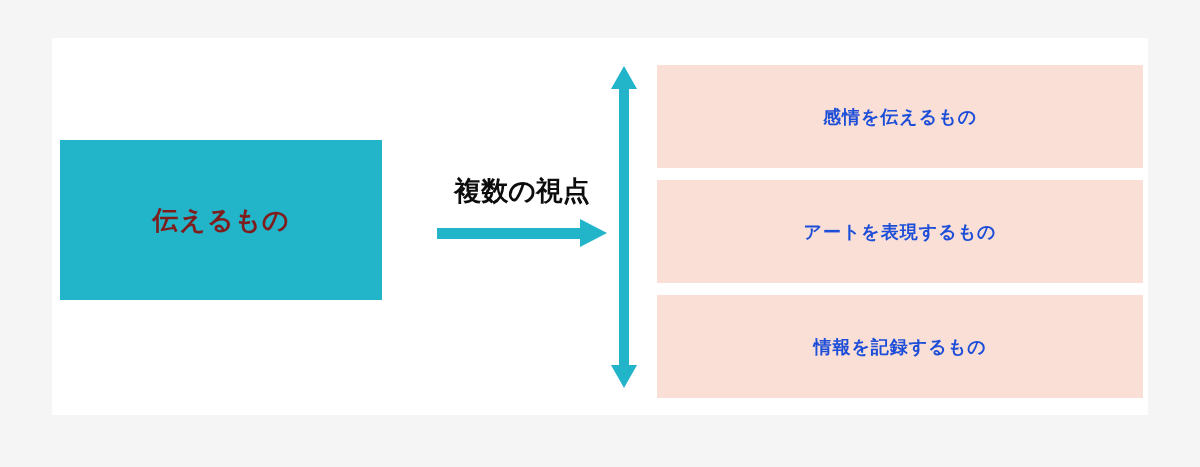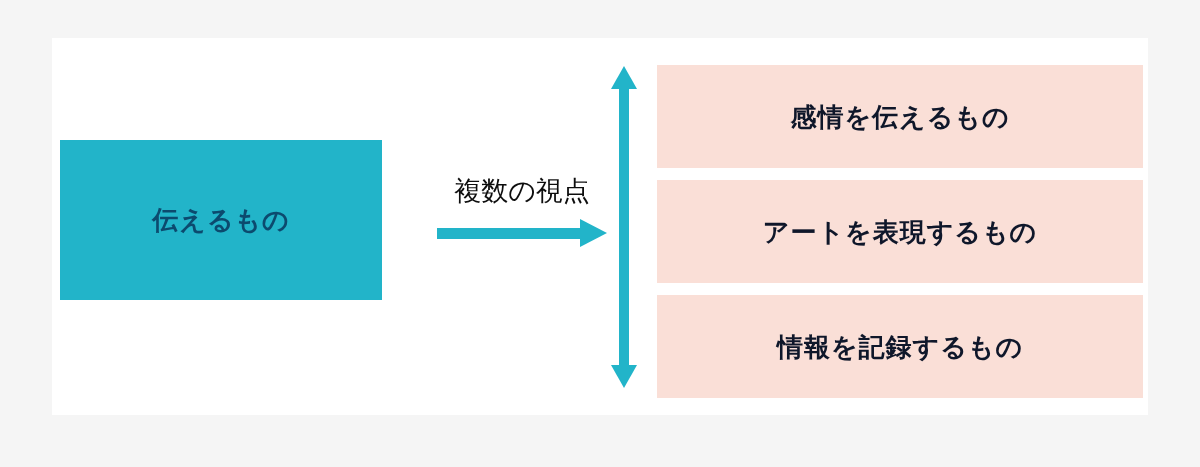--- a/index.html
+++ b/index.html
@@ -37,38 +37,38 @@
     left: 8px;            
     top: 102px;           
     width: 322px;         
     height: 160px;        
     background: #22b4c9;
     display: flex;
     align-items: center;
     justify-content: center;
   }
   .source-box .source-label {
-    color: #0c4a6e;
+    color: #7f1d1d;
     font-size: 26px;
     font-weight: bold;
     letter-spacing: 1px;
     line-height: 1;
     white-space: nowrap;
   }
 
   
   .connector {
     position: absolute;
     left: 385px;          
     top: 140px;           
     width: 170px;
   }
   .connector-label {
     font-size: 27px;
-    font-weight: normal;
+    font-weight: bold;
     color: #0d0d0d;
     line-height: 1;
     text-align: center;
     white-space: nowrap;
     letter-spacing: 0px;
     margin-bottom: 12px;
   }
   .h-arrow {
     position: relative;
     width: 170px;
@@ -143,23 +143,23 @@
     background: #fadfd7;
     display: flex;
     align-items: center;
     justify-content: center;
     margin-bottom: 12px;
   }
   .outcome-box:last-child {
     margin-bottom: 0;
   }
   .outcome-label {
-    font-size: 26px;
+    font-size: 18px;
     font-weight: bold;
-    color: #0f172a;
+    color: #1d4ed8;
     line-height: 1;
     letter-spacing: 1px;
     white-space: nowrap;
   }
 </style>
 </head>
 <body>
 
 <div class="stage">
   <div class="card">

